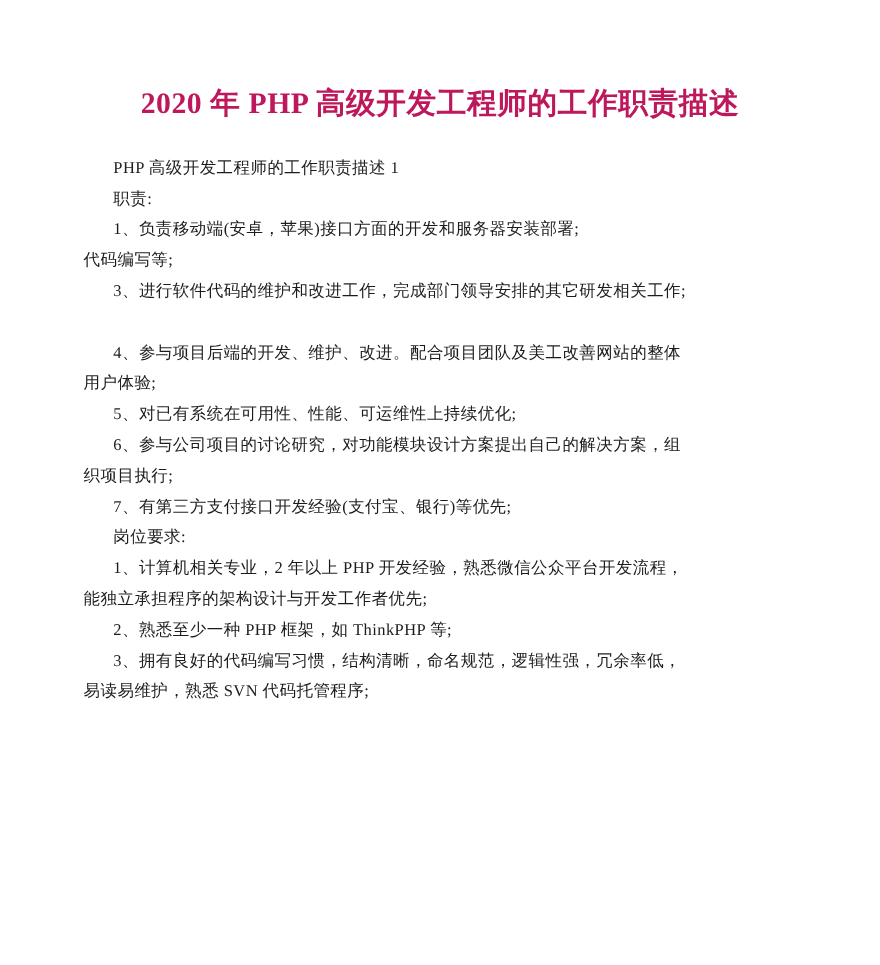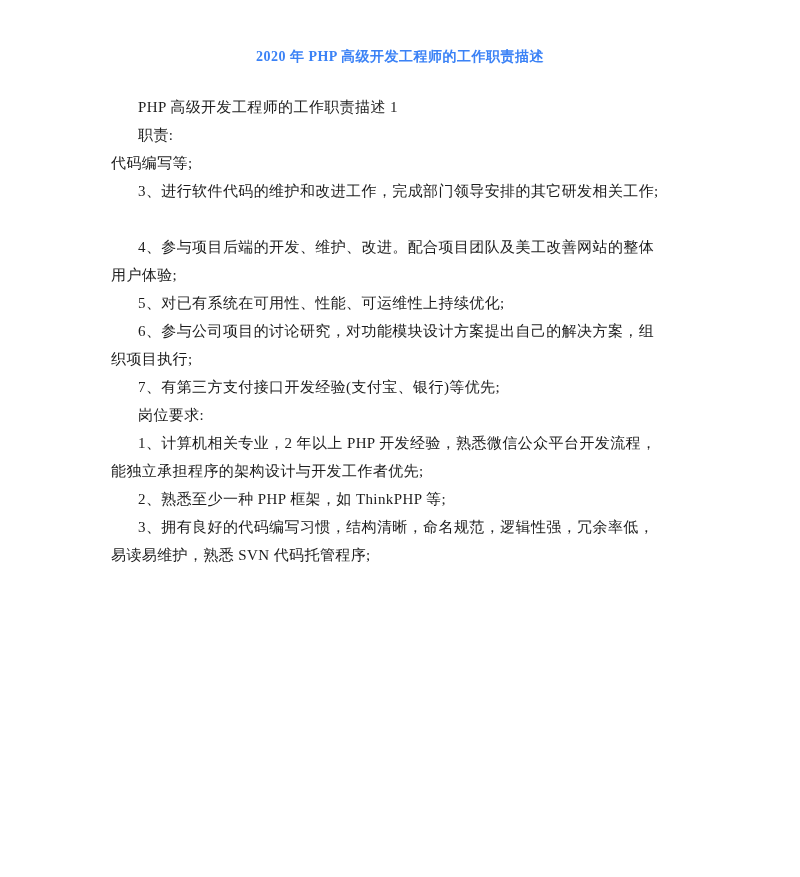--- a/index.html
+++ b/index.html
@@ -11,29 +11,29 @@
     position: relative;
     width: 800px;
     height: 877px;
     background: #ffffff;
     overflow: hidden;
     font-family: "Liberation Serif", "DejaVu Serif", serif;
     color: #1c1c1c;
   }
   .doc-title {
     margin: 0;
-    padding-top: 48px;
+    padding-top: 76px;
     text-align: center;
-    font-size: 14px;
+    font-size: 27px;
     font-weight: 700;
     letter-spacing: 0.5px;
-    color: #3b82f6;
+    color: #be185d;
   }
   .doc-body {
-    margin: 27px 100px 0 111px;
+    margin: 27px 100px 0 76px;
     font-size: 15px;
     letter-spacing: 0.4px;
   }
   .line {
     margin: 0;
     min-height: 28px;
     line-height: 28px;
     white-space: nowrap;
   }
   .line.indent {
@@ -45,20 +45,21 @@
 </style>
 </head>
 <body>
 
 <div class="page">
   <h1 class="doc-title">2020 年 PHP 高级开发工程师的工作职责描述</h1>
 
   <div class="doc-body">
       <p class="line indent">PHP 高级开发工程师的工作职责描述 1</p>
       <p class="line indent">职责:</p>
+      <p class="line indent">1、负责移动端(安卓，苹果)接口方面的开发和服务器安装部署;</p>
       <p class="line">代码编写等;</p>
       <p class="line indent">3、进行软件代码的维护和改进工作，完成部门领导安排的其它研发相关工作;</p>
       <p class="line blank"></p>
       <p class="line indent">4、参与项目后端的开发、维护、改进。配合项目团队及美工改善网站的整体</p>
       <p class="line">用户体验;</p>
       <p class="line indent">5、对已有系统在可用性、性能、可运维性上持续优化;</p>
       <p class="line indent">6、参与公司项目的讨论研究，对功能模块设计方案提出自己的解决方案，组</p>
       <p class="line">织项目执行;</p>
       <p class="line indent">7、有第三方支付接口开发经验(支付宝、银行)等优先;</p>
       <p class="line indent">岗位要求:</p>

